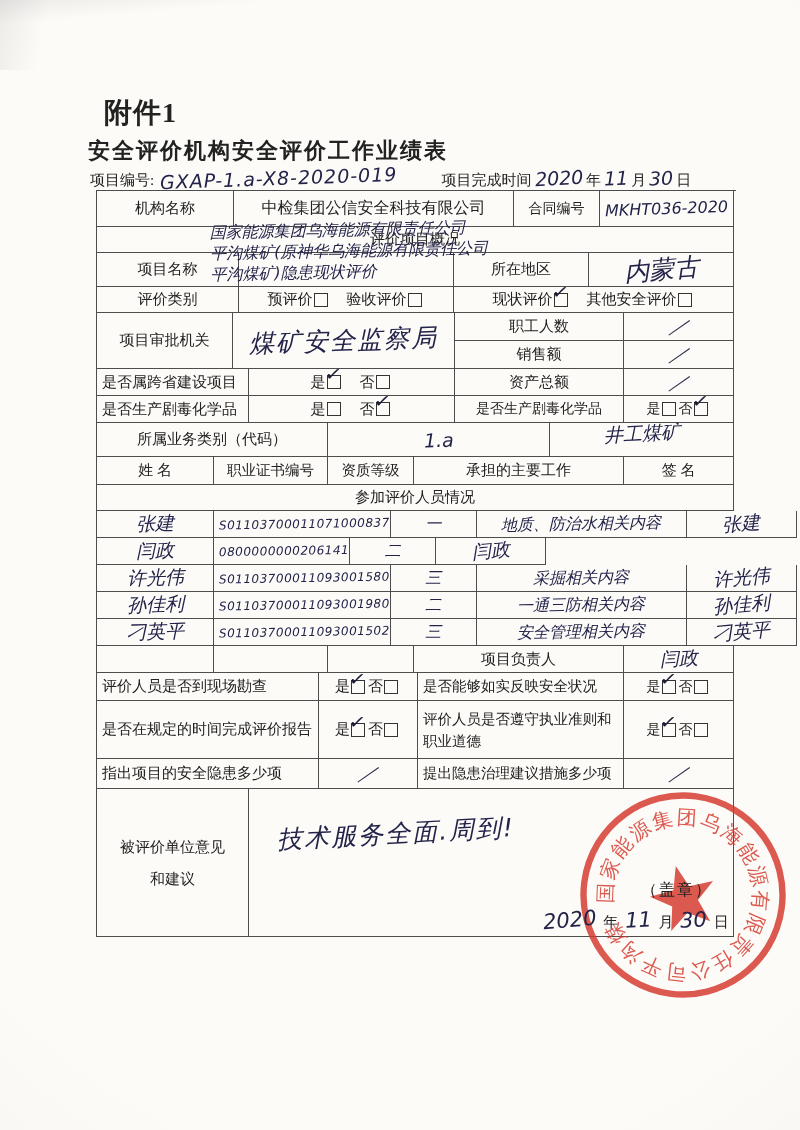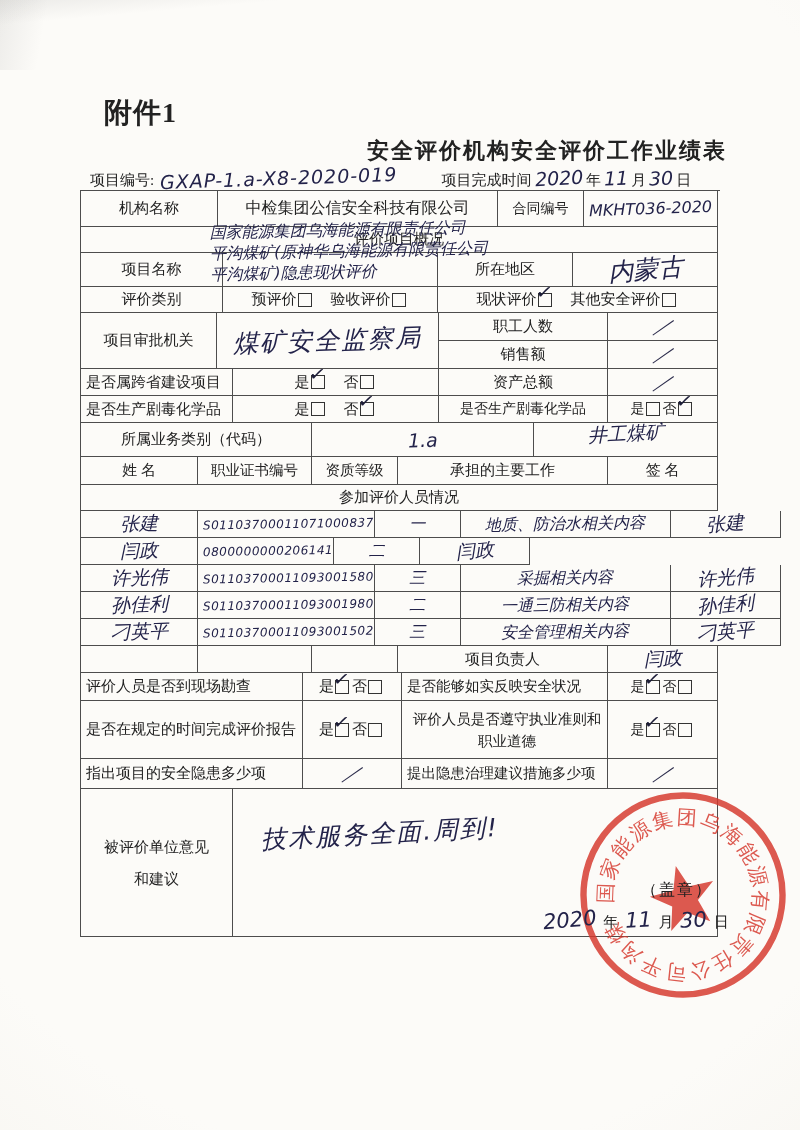--- a/index.html
+++ b/index.html
@@ -9,30 +9,30 @@
     background:radial-gradient(130% 105% at 50% 45%, #fcfbf8 55%, #f3f1ea 88%, #e9e6df 100%);
     color:#222;
   }
   .page::before{ 
     content:"";position:absolute;left:0;top:0;width:100%;height:70px;
     background:linear-gradient(175deg, rgba(120,120,120,.12), rgba(255,255,255,0) 18%),
                linear-gradient(100deg, rgba(100,100,100,.10), rgba(255,255,255,0) 6%);
     pointer-events:none;
   }
   .attachment{position:absolute;left:104px;top:94px;font-size:28px;font-weight:bold;letter-spacing:1px;}
-  .title{position:absolute;left:88px;top:136px;width:639px;text-align:right;
+  .title{position:absolute;left:88px;top:136px;width:639px;text-align:left;
     font-size:22px;font-weight:bold;letter-spacing:2px;}
   .meta{position:absolute;left:90px;top:167px;width:650px;display:flex;align-items:baseline;font-size:15px;white-space:nowrap;}
   .meta .gap{width:38px;}
   
   .hw{font-family:"DejaVu Sans",sans-serif;font-style:italic;color:#23234a;}
   .rot-1{display:inline-block;transform:rotate(-1deg);} .rot-2{display:inline-block;transform:rotate(-2deg);}
   .rot-3{display:inline-block;transform:rotate(-3deg);} .rot-5{display:inline-block;transform:rotate(-5deg);}
   
-  .ftable{position:absolute;left:80px;top:190px;width:639px;border-top:1px solid #4d4d4d;border-left:1px solid #4d4d4d;text-align:center;}
+  .ftable{position:absolute;left:96px;top:190px;width:639px;border-top:1px solid #4d4d4d;border-left:1px solid #4d4d4d;}
   .trow{display:flex;}
   .cell{border-right:1px solid #4d4d4d;border-bottom:1px solid #4d4d4d;box-sizing:border-box;
     display:flex;align-items:center;justify-content:center;font-size:15px;position:relative;overflow:visible;}
   .cell.left{justify-content:flex-start;padding-left:5px;}
   .stack{display:flex;flex-direction:column;}
   .stack .cell{width:100%;}
   .h36{height:36px}.h26{height:26px}.h34{height:34px}.h56{height:56px}.h28{height:28px}
   .h27{height:27px}.h58{height:58px}.h30{height:30px}.h150{height:148px}
   .w137{flex:0 0 137px}.w280{flex:0 0 280px}.w86{flex:0 0 86px}.w134{flex:0 0 134px}
   .w637{flex:0 0 637px}

